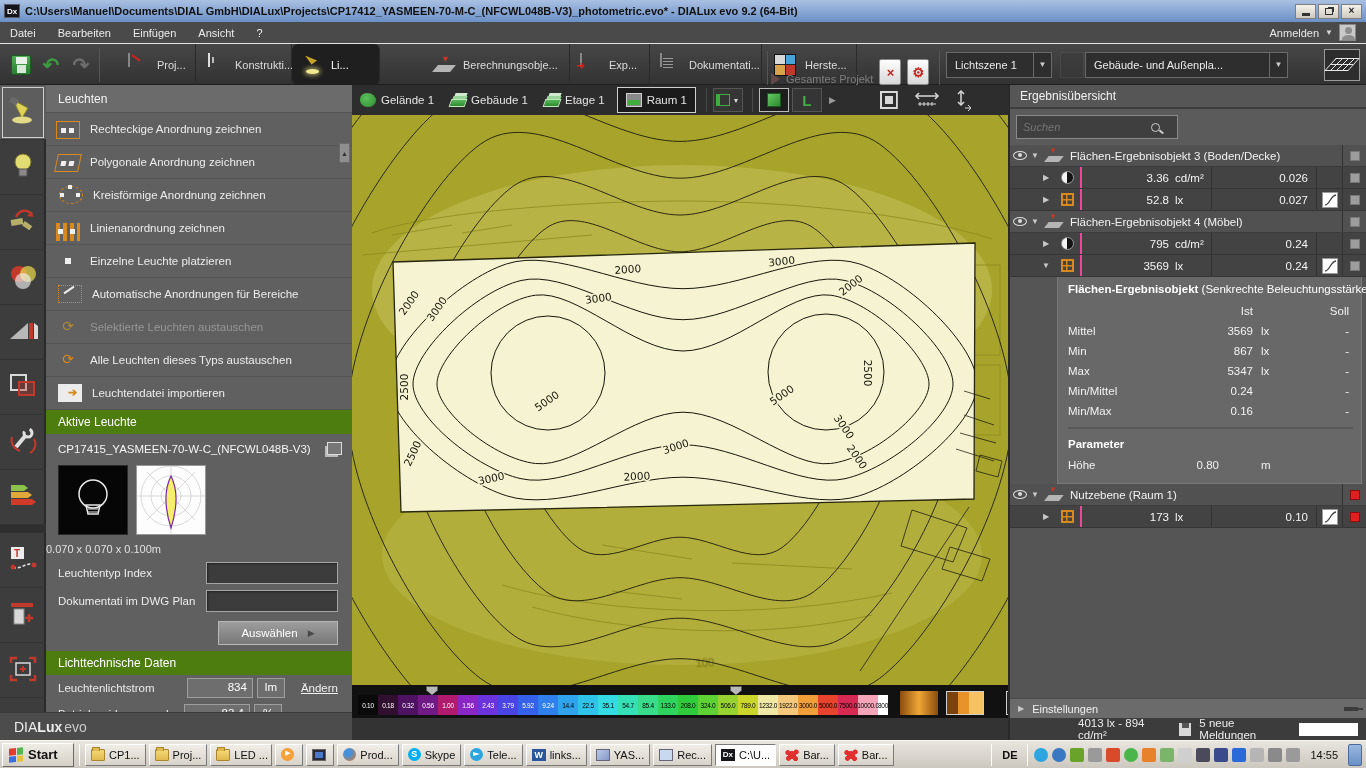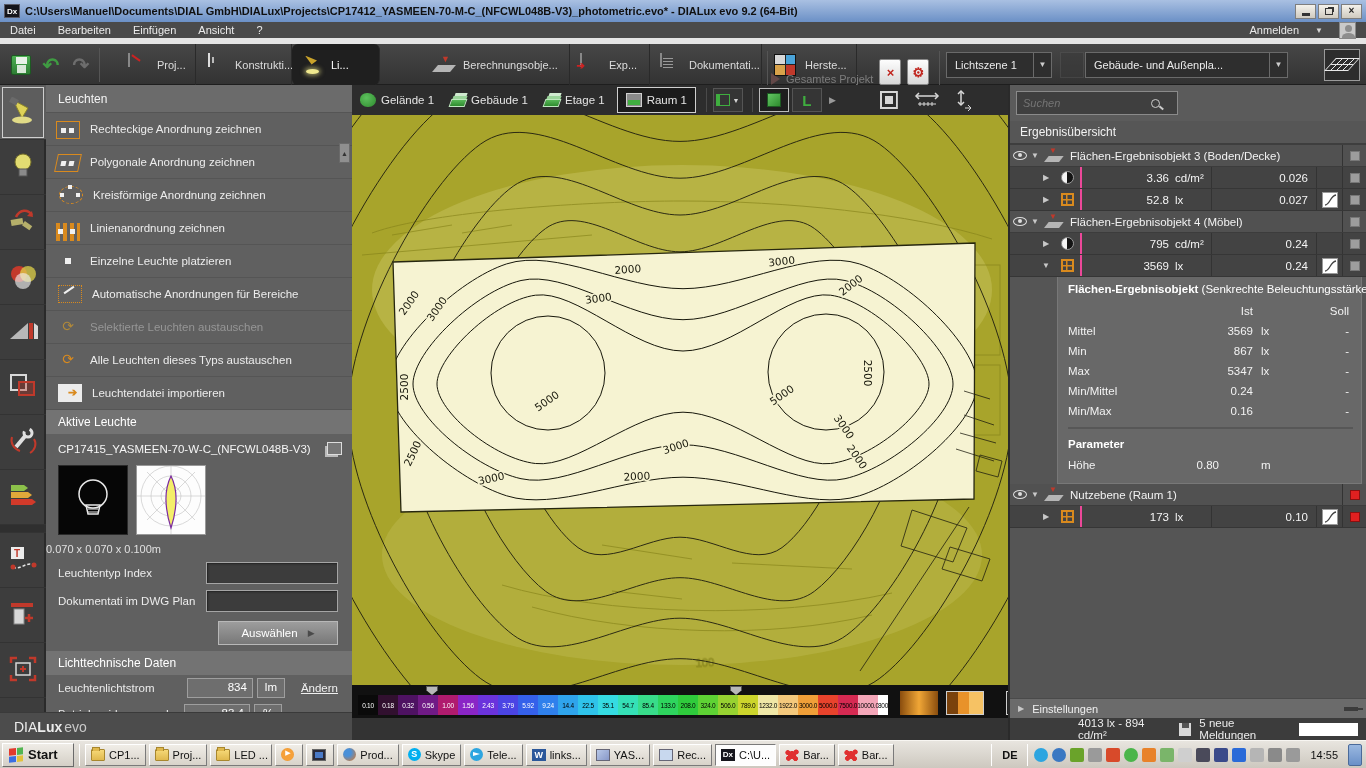--- a/index.html
+++ b/index.html
@@ -10,23 +10,23 @@
 #titlebar{position:absolute;left:0;top:0;width:1366px;height:22px;background:linear-gradient(#a9c0e2,#6b90c6);display:flex;align-items:center;padding:0 4px;color:#101010;}
 .appicon{width:16px;height:14px;background:#15151c;border:1px solid #5a5a66;color:#fff;font-size:8px;font-weight:bold;display:flex;align-items:center;justify-content:center;margin-right:5px;}
 #win-title{font-weight:bold;font-size:11px;white-space:nowrap;overflow:hidden;flex:1;}
 .winbtns{display:flex;gap:2px;}
 .winbtn{width:21px;height:15px;background:linear-gradient(#f4f2ec,#cfcabf);border:1px solid #7e7e7e;display:flex;align-items:center;justify-content:center;font-size:9px;color:#222;font-weight:bold;}
 .glyph-min{width:8px;height:3px;background:#333;margin-top:6px;}
 .glyph-restore{width:8px;height:7px;border:1px solid #333;box-shadow:2px -2px 0 -1px #333;}
 .glyph-close{font-size:10px;line-height:10px;}
 
 
-#menubar{position:absolute;left:0;top:22px;width:1366px;height:22px;background:#4a4a4a;border-bottom:6px solid #e5e5e5;display:flex;align-items:center;padding:0 10px;}
+#menubar{position:absolute;left:0;top:22px;width:1366px;height:22px;background:#4a4a4a;border-bottom:1px solid #e5e5e5;display:flex;align-items:center;padding:0 10px;}
 .menuitem{margin-right:22px;color:#ececec;font-size:11px;}
-#menuright{margin-left:auto;display:flex;align-items:center;gap:16px;justify-content:space-between;}
+#menuright{margin-left:auto;display:flex;align-items:center;gap:6px;justify-content:space-between;}
 .avatar{width:17px;height:17px;background:#c9c9c9;border:1px solid #888;position:relative;overflow:hidden;}
 .avatar::before{content:"";position:absolute;left:5px;top:2px;width:7px;height:7px;border-radius:50%;background:#8d8d8d;}
 .avatar::after{content:"";position:absolute;left:2px;top:10px;width:13px;height:8px;border-radius:50% 50% 0 0;background:#8d8d8d;}
 .dd-caret{color:#d5d5d5;font-size:8px;}
 
 
 #maintoolbar{position:absolute;left:0;top:44px;width:1366px;height:41px;background:linear-gradient(#474747,#333);border-bottom:1px solid #1e1e1e;}
 .tb-abs{position:absolute;top:0;height:41px;display:flex;align-items:center;}
 .iconbtn{width:30px;height:30px;display:flex;align-items:center;justify-content:center;}
 .floppy{width:20px;height:20px;background:linear-gradient(#4db053,#2e7d34);border:1px solid #1d5a22;border-radius:2px;position:relative;}
@@ -64,21 +64,21 @@
 .planeico{width:24px;height:13px;border:1px solid #e8e8e8;transform:skewX(-42deg);background:repeating-linear-gradient(90deg,transparent 0 5px,#e8e8e8 5px 6px),repeating-linear-gradient(0deg,transparent 0 5px,#e8e8e8 5px 6px);}
 
 
 #iconstrip{position:absolute;left:0;top:85px;width:46px;height:627px;background:#3d3d3d;border-right:2px solid #2a2a2a;}
 .tool{width:46px;height:55px;border-bottom:1px solid #333;display:flex;align-items:center;justify-content:center;}
 .tool.active{background:#5d5d5d;outline:1px solid #cfcfcf;outline-offset:-3px;}
 .tool.gap{height:8px;background:#2f2f2f;}
 
 #toolspanel{position:absolute;left:46px;top:85px;width:306px;height:627px;background:#606060;overflow:hidden;}
 .sechdr{height:28px;background:#6b6b6b;border-bottom:1px solid #555;display:flex;align-items:center;padding:0 12px;font-size:12px;color:#f4f4f4;}
-.sechdr2{height:24px;background:#737373;display:flex;align-items:center;padding:0 12px;font-size:12px;color:#fff;}
+.sechdr2{height:24px;background:#4d7c0f;display:flex;align-items:center;padding:0 12px;font-size:12px;color:#fff;}
 .action{height:33px;display:flex;align-items:center;gap:10px;padding:0 8px 0 10px;border-bottom:1px solid #555;color:#ececec;font-size:11.5px;position:relative;}
 .action.disabled{color:#969696;}
 .action .aicon{width:24px;height:18px;flex:none;position:relative;}
 .scrollup{position:absolute;right:2px;top:30px;width:11px;height:20px;background:#8f8f8f;border:1px solid #6a6a6a;color:#333;font-size:7px;display:flex;align-items:center;justify-content:center;}
 
 .ic-rect{border:1px solid #d98a1e;width:22px;height:13px;margin-top:2px;}
 .ic-rect::after{content:"";position:absolute;left:4px;top:6px;width:5px;height:5px;background:#f0f0f0;box-shadow:8px 0 0 #f0f0f0;}
 .ic-poly{border:1px solid #d98a1e;width:22px;height:13px;margin-top:2px;transform:skewX(-12deg);}
 .ic-poly::after{content:"";position:absolute;left:4px;top:6px;width:5px;height:5px;background:#f0f0f0;box-shadow:8px 0 0 #f0f0f0;}
 .ic-circ{border:1.5px dashed #d98a1e;border-radius:50%;width:16px;height:16px;margin-left:3px;}
@@ -675,27 +675,27 @@
       <span class="gradbtn striped"></span>
       <span style="width:6px;"></span>
       <span class="unitbtn">lx</span>
       <span class="unitlbl">cd/m²</span>
       <span class="swapico"></span>
     </span>
   </div>
   <div id="centerfoot"></div>
 
   <div id="rightpanel">
+    <div id="rp-title">Ergebnisübersicht</div>
     <div id="rp-search">
       <span class="searchbox">
         <input placeholder="Suchen" style="">
         <span class="magico"></span>
       </span>
     </div>
-    <div id="rp-title">Ergebnisübersicht</div>
     <div id="rp-tree">
 
       <div class="rgroup">
         <span class="eye"></span>
         <span class="tri">▼</span>
         <span class="surfico"></span>
         <span class="gname">Flächen-Ergebnisobjekt 3 (Boden/Decke)</span>
         <span class="cmark">
             <span class="marker gray"></span>
           </span>

